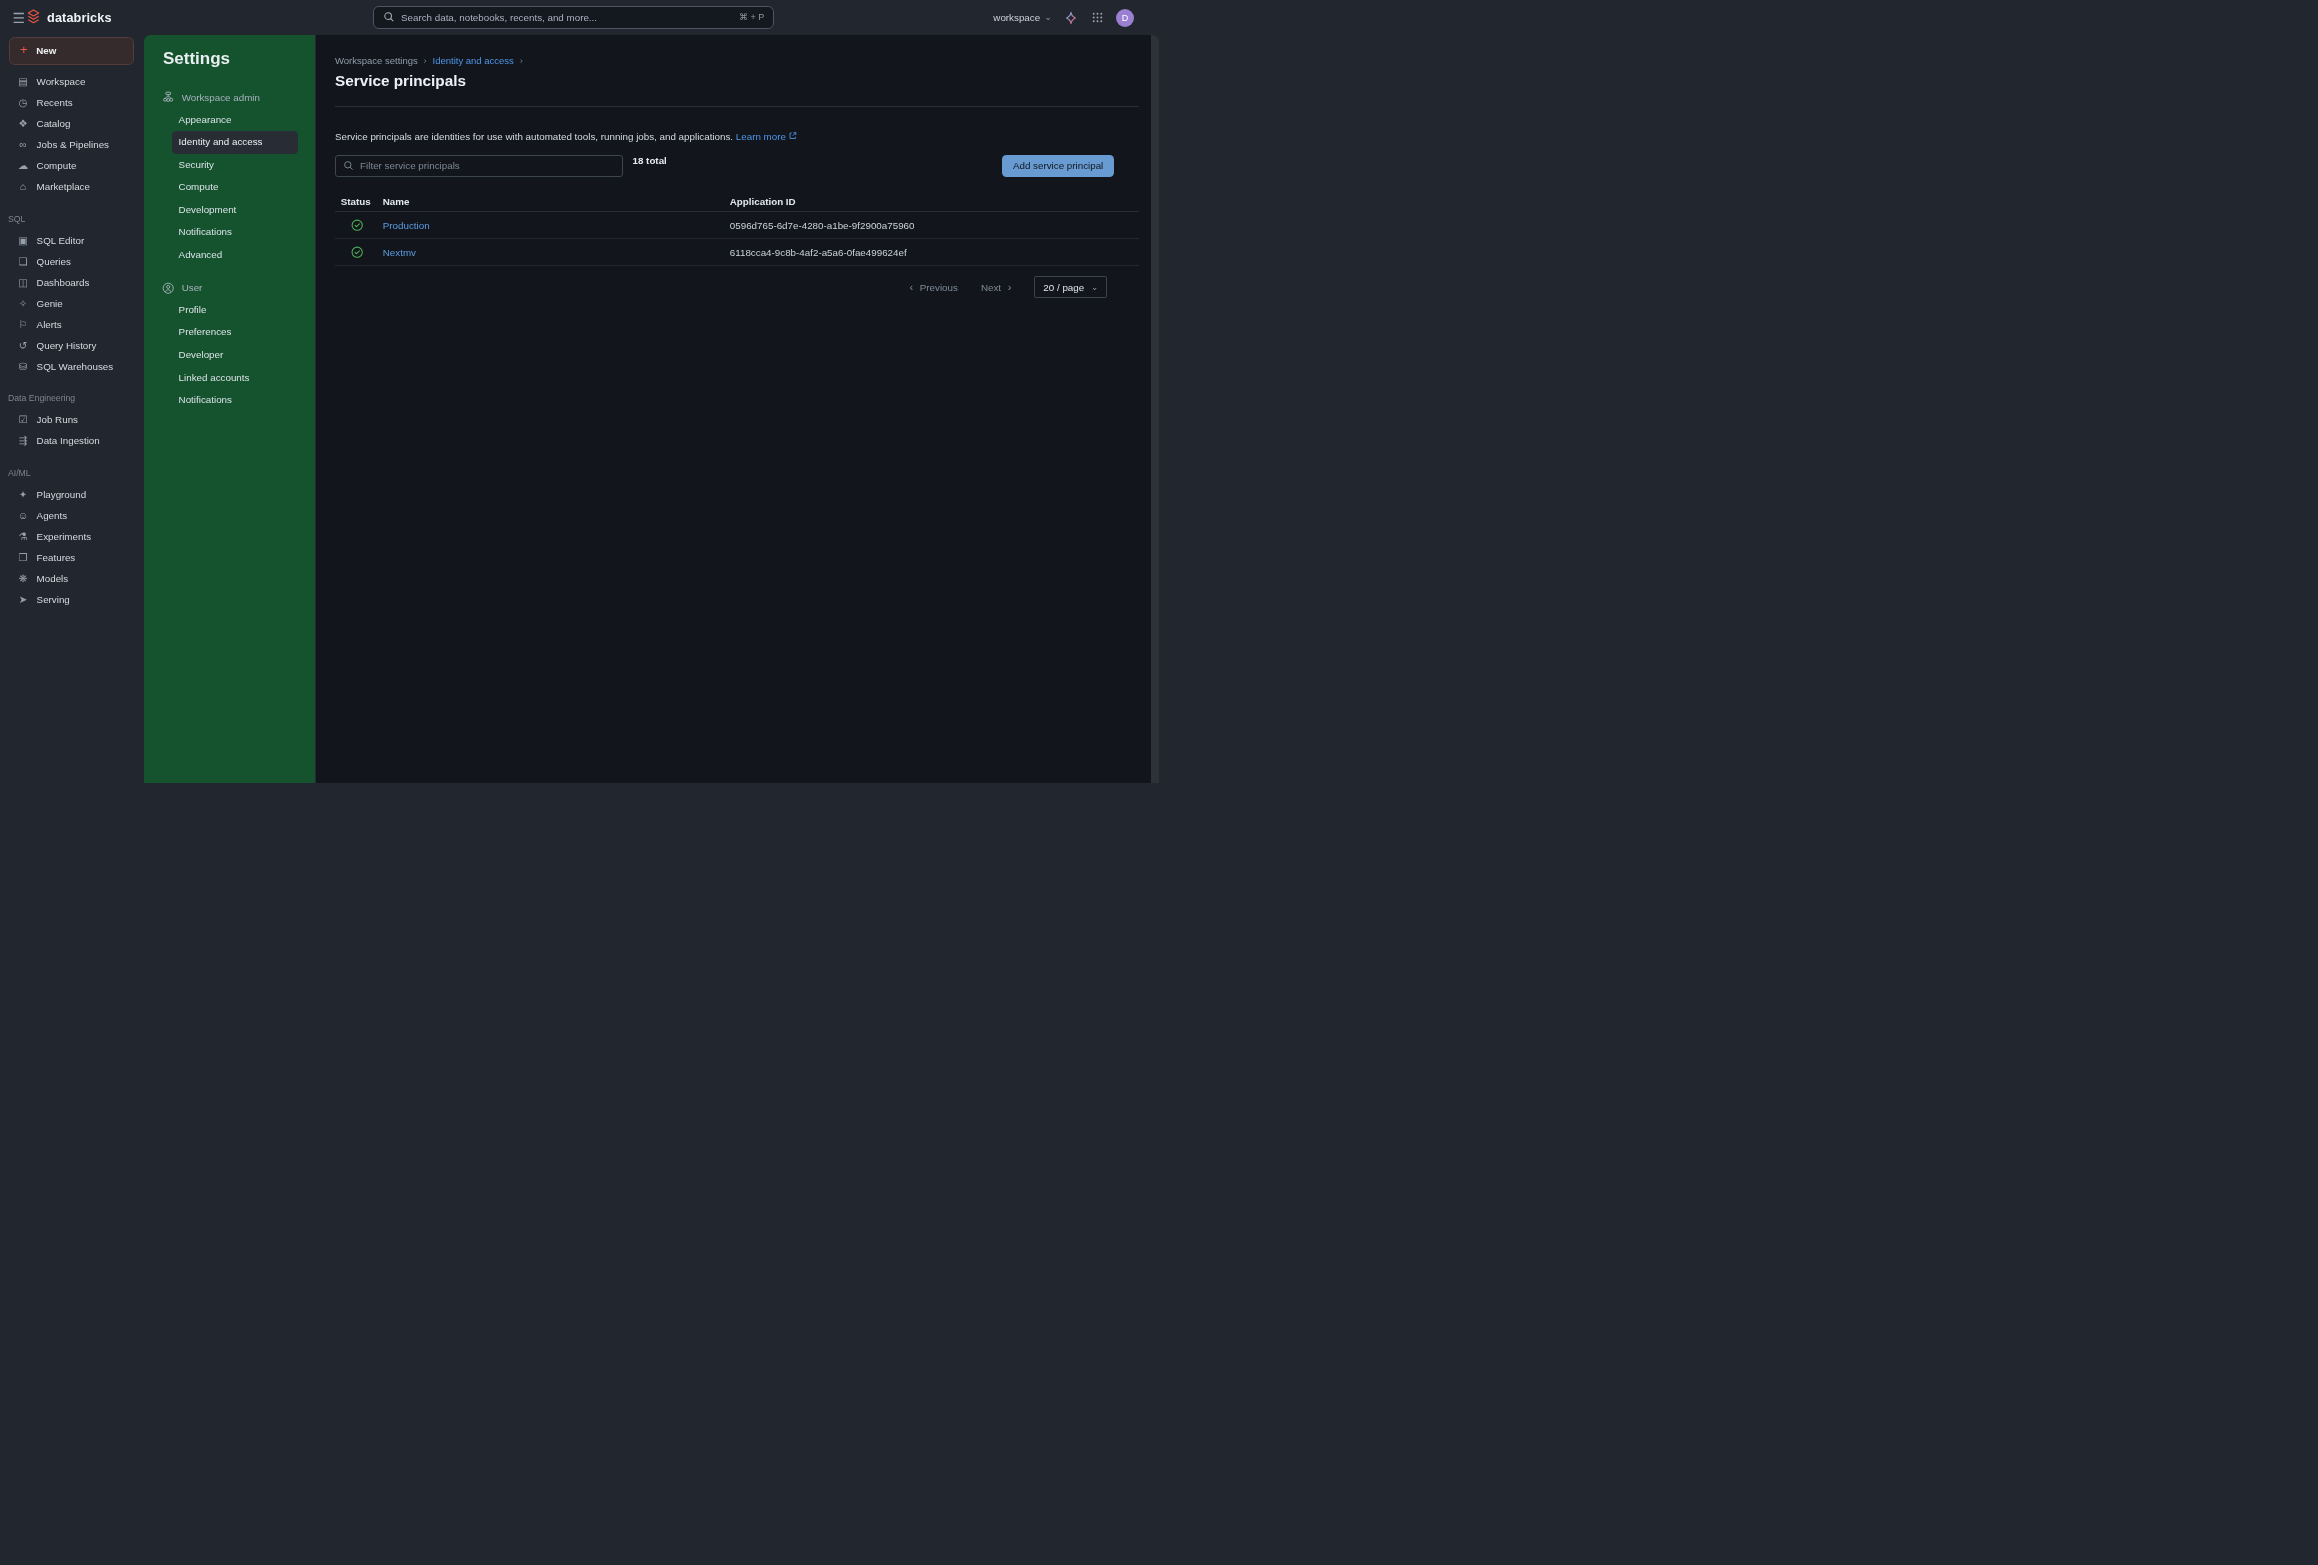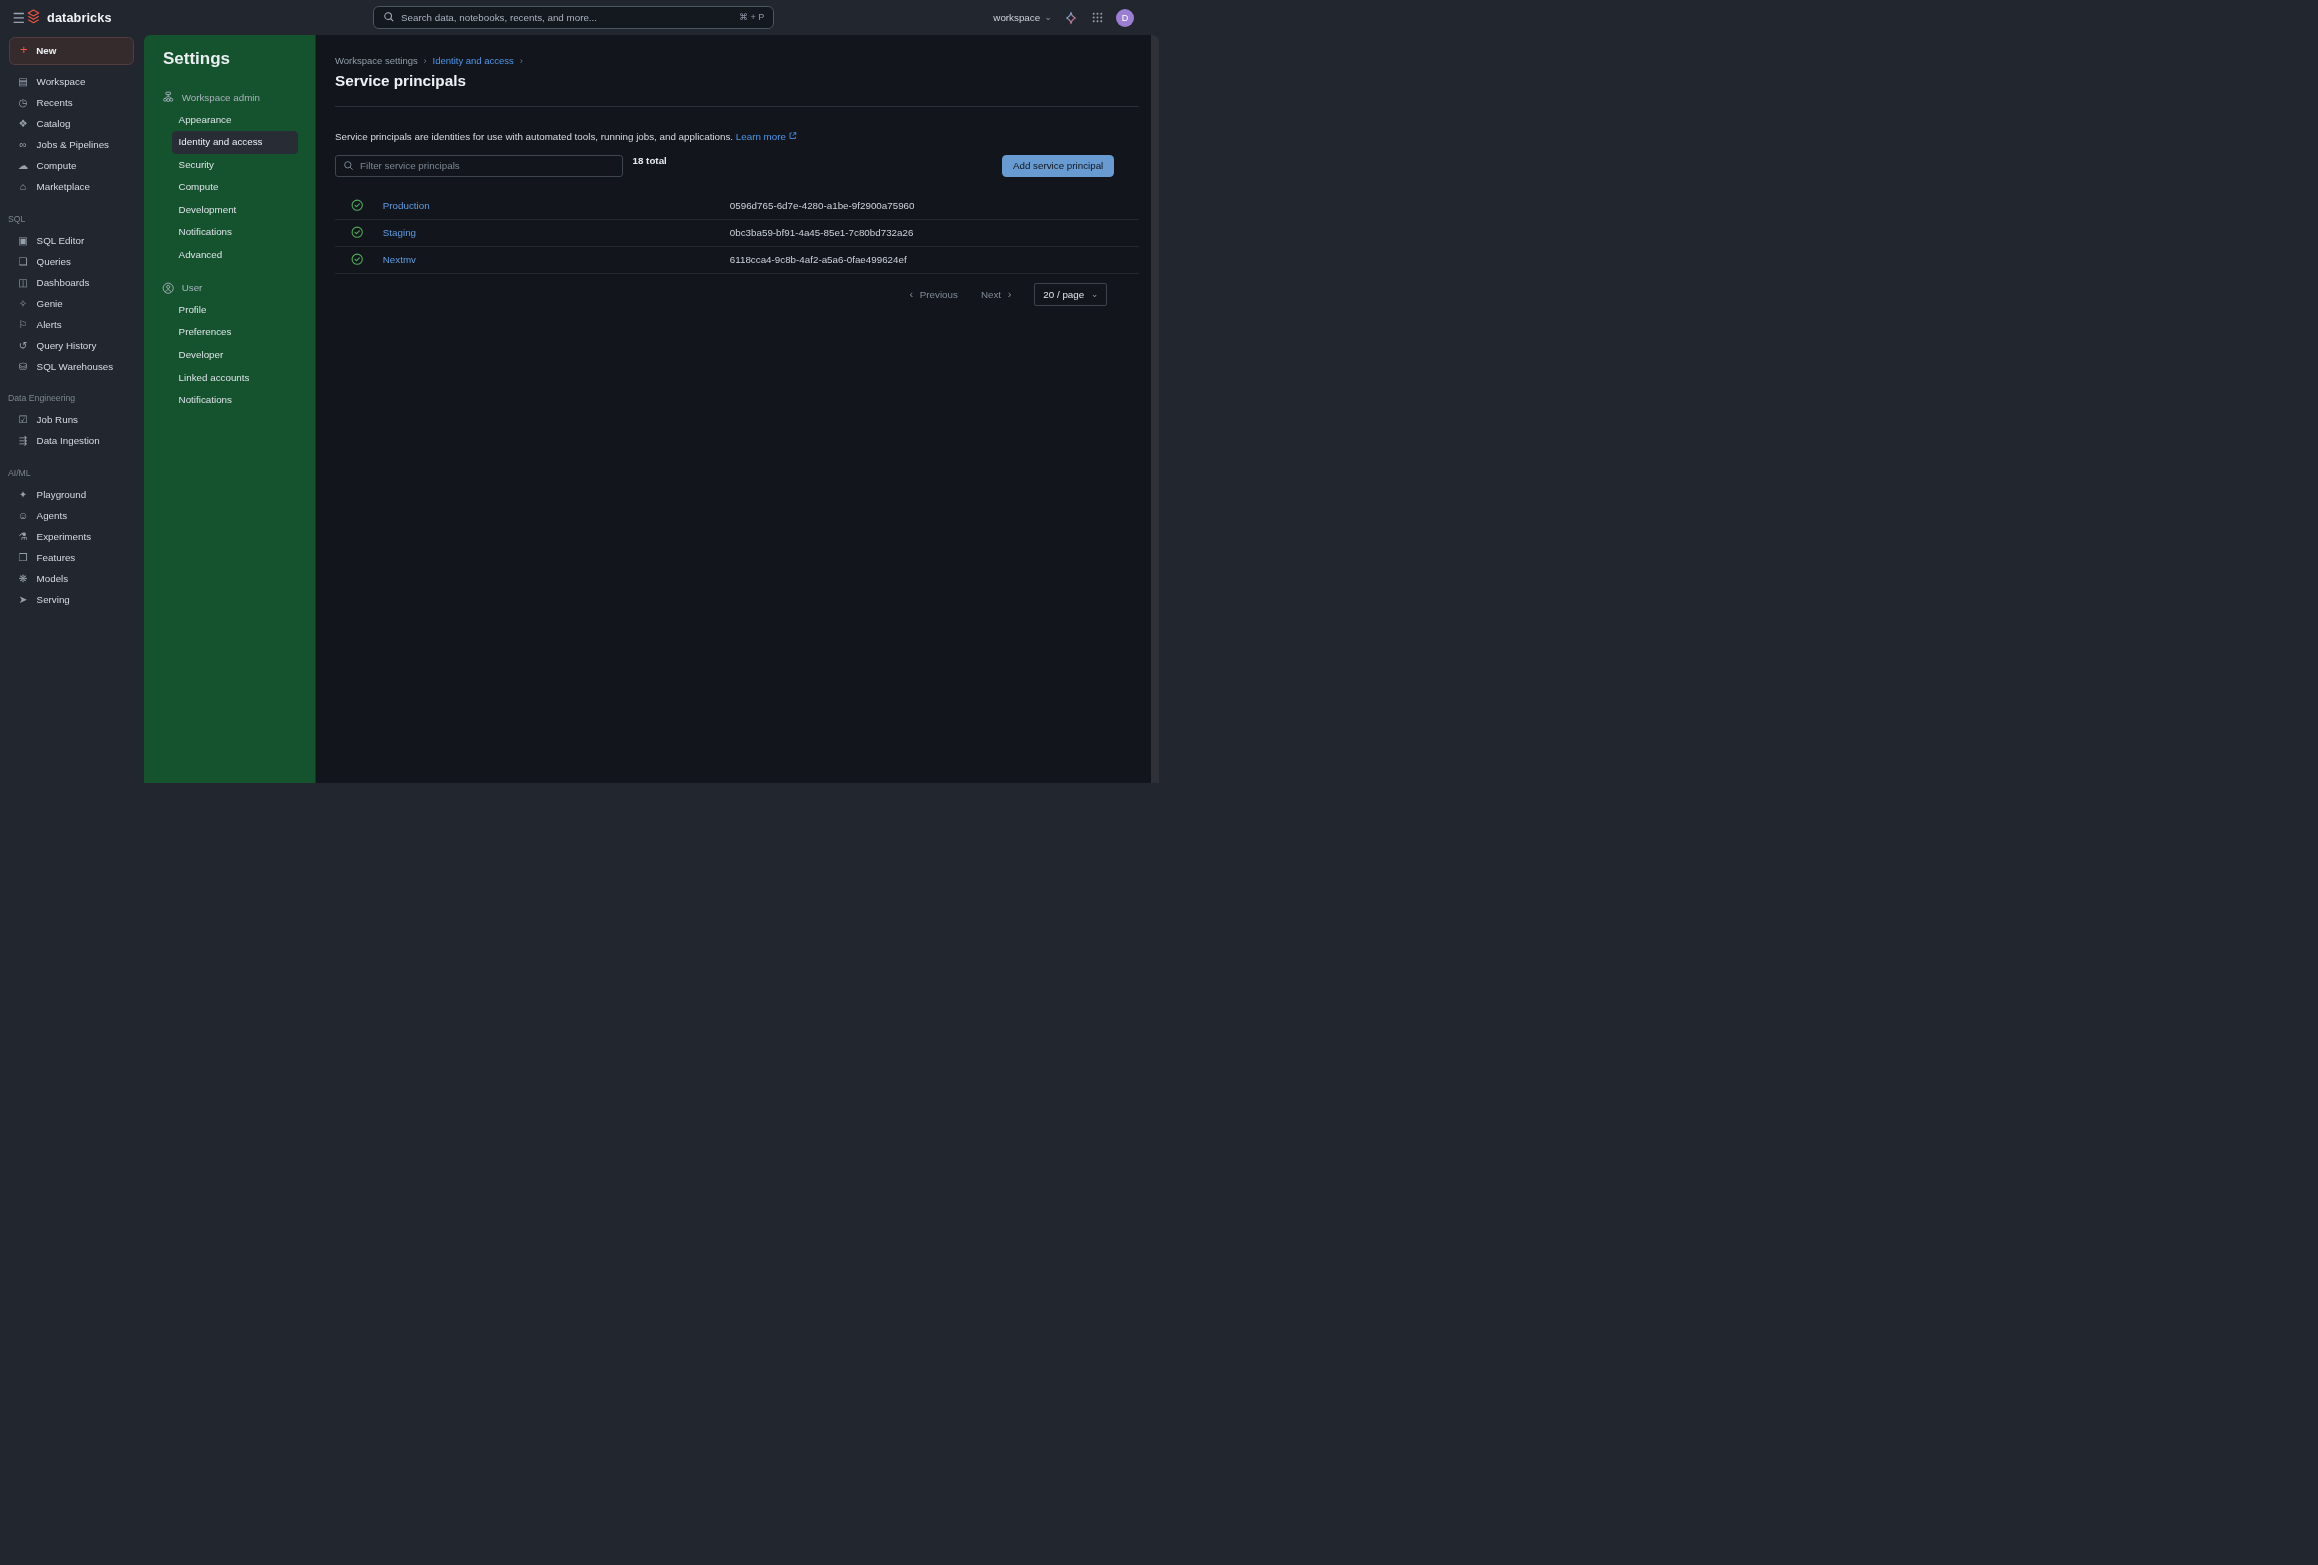--- a/index.html
+++ b/index.html
@@ -314,20 +314,25 @@
               <line x1="10.4" y1="10.4" x2="14" y2="14"></line>
           </svg>
         </span>
         <input class="filter-real-input" placeholder="Filter service principals" style="">
       </div>
       <span class="total">18 total</span>
       <div class="add-btn">Add service principal</div>
     </div>
 
     <div class="table">
+      <div class="thead" id="table-head">
+          <span>Status</span>
+          <span>Name</span>
+          <span>Application ID</span>
+        </div>
       <div id="table-body">
           <div class="trow">
             <span class="status-cell">
               <span style="display: flex;">
                 <svg width="12.4" height="12.4" viewBox="0 0 16 16" fill="none">
                   <circle cx="8" cy="8" r="6.6" stroke="#4fad55" stroke-width="1.4"></circle>
                   <path d="M5.2 8.2 L7.2 10 L10.8 6.2" stroke="#4fad55" stroke-width="1.4" stroke-linecap="round" stroke-linejoin="round"></path>
                 </svg>
               </span>
             </span>
@@ -336,32 +341,20 @@
           </div>
           <div class="trow">
             <span class="status-cell">
               <span style="display: flex;">
                 <svg width="12.4" height="12.4" viewBox="0 0 16 16" fill="none">
                   <circle cx="8" cy="8" r="6.6" stroke="#4fad55" stroke-width="1.4"></circle>
                   <path d="M5.2 8.2 L7.2 10 L10.8 6.2" stroke="#4fad55" stroke-width="1.4" stroke-linecap="round" stroke-linejoin="round"></path>
                 </svg>
               </span>
             </span>
-            <span class="name-link">Staging</span>
-            <span class="app-id">0bc3ba59-bf91-4a45-85e1-7c80bd732a26</span>
-          </div>
-          <div class="trow">
-            <span class="status-cell">
-              <span style="display: flex;">
-                <svg width="12.4" height="12.4" viewBox="0 0 16 16" fill="none">
-                  <circle cx="8" cy="8" r="6.6" stroke="#4fad55" stroke-width="1.4"></circle>
-                  <path d="M5.2 8.2 L7.2 10 L10.8 6.2" stroke="#4fad55" stroke-width="1.4" stroke-linecap="round" stroke-linejoin="round"></path>
-                </svg>
-              </span>
-            </span>
             <span class="name-link">Nextmv</span>
             <span class="app-id">6118cca4-9c8b-4af2-a5a6-0fae499624ef</span>
           </div>
         </div>
     </div>
 
     <div class="pagination">
       <div class="page-nav">
         <span class="pg-chev">‹</span>
         <span>Previous</span>

